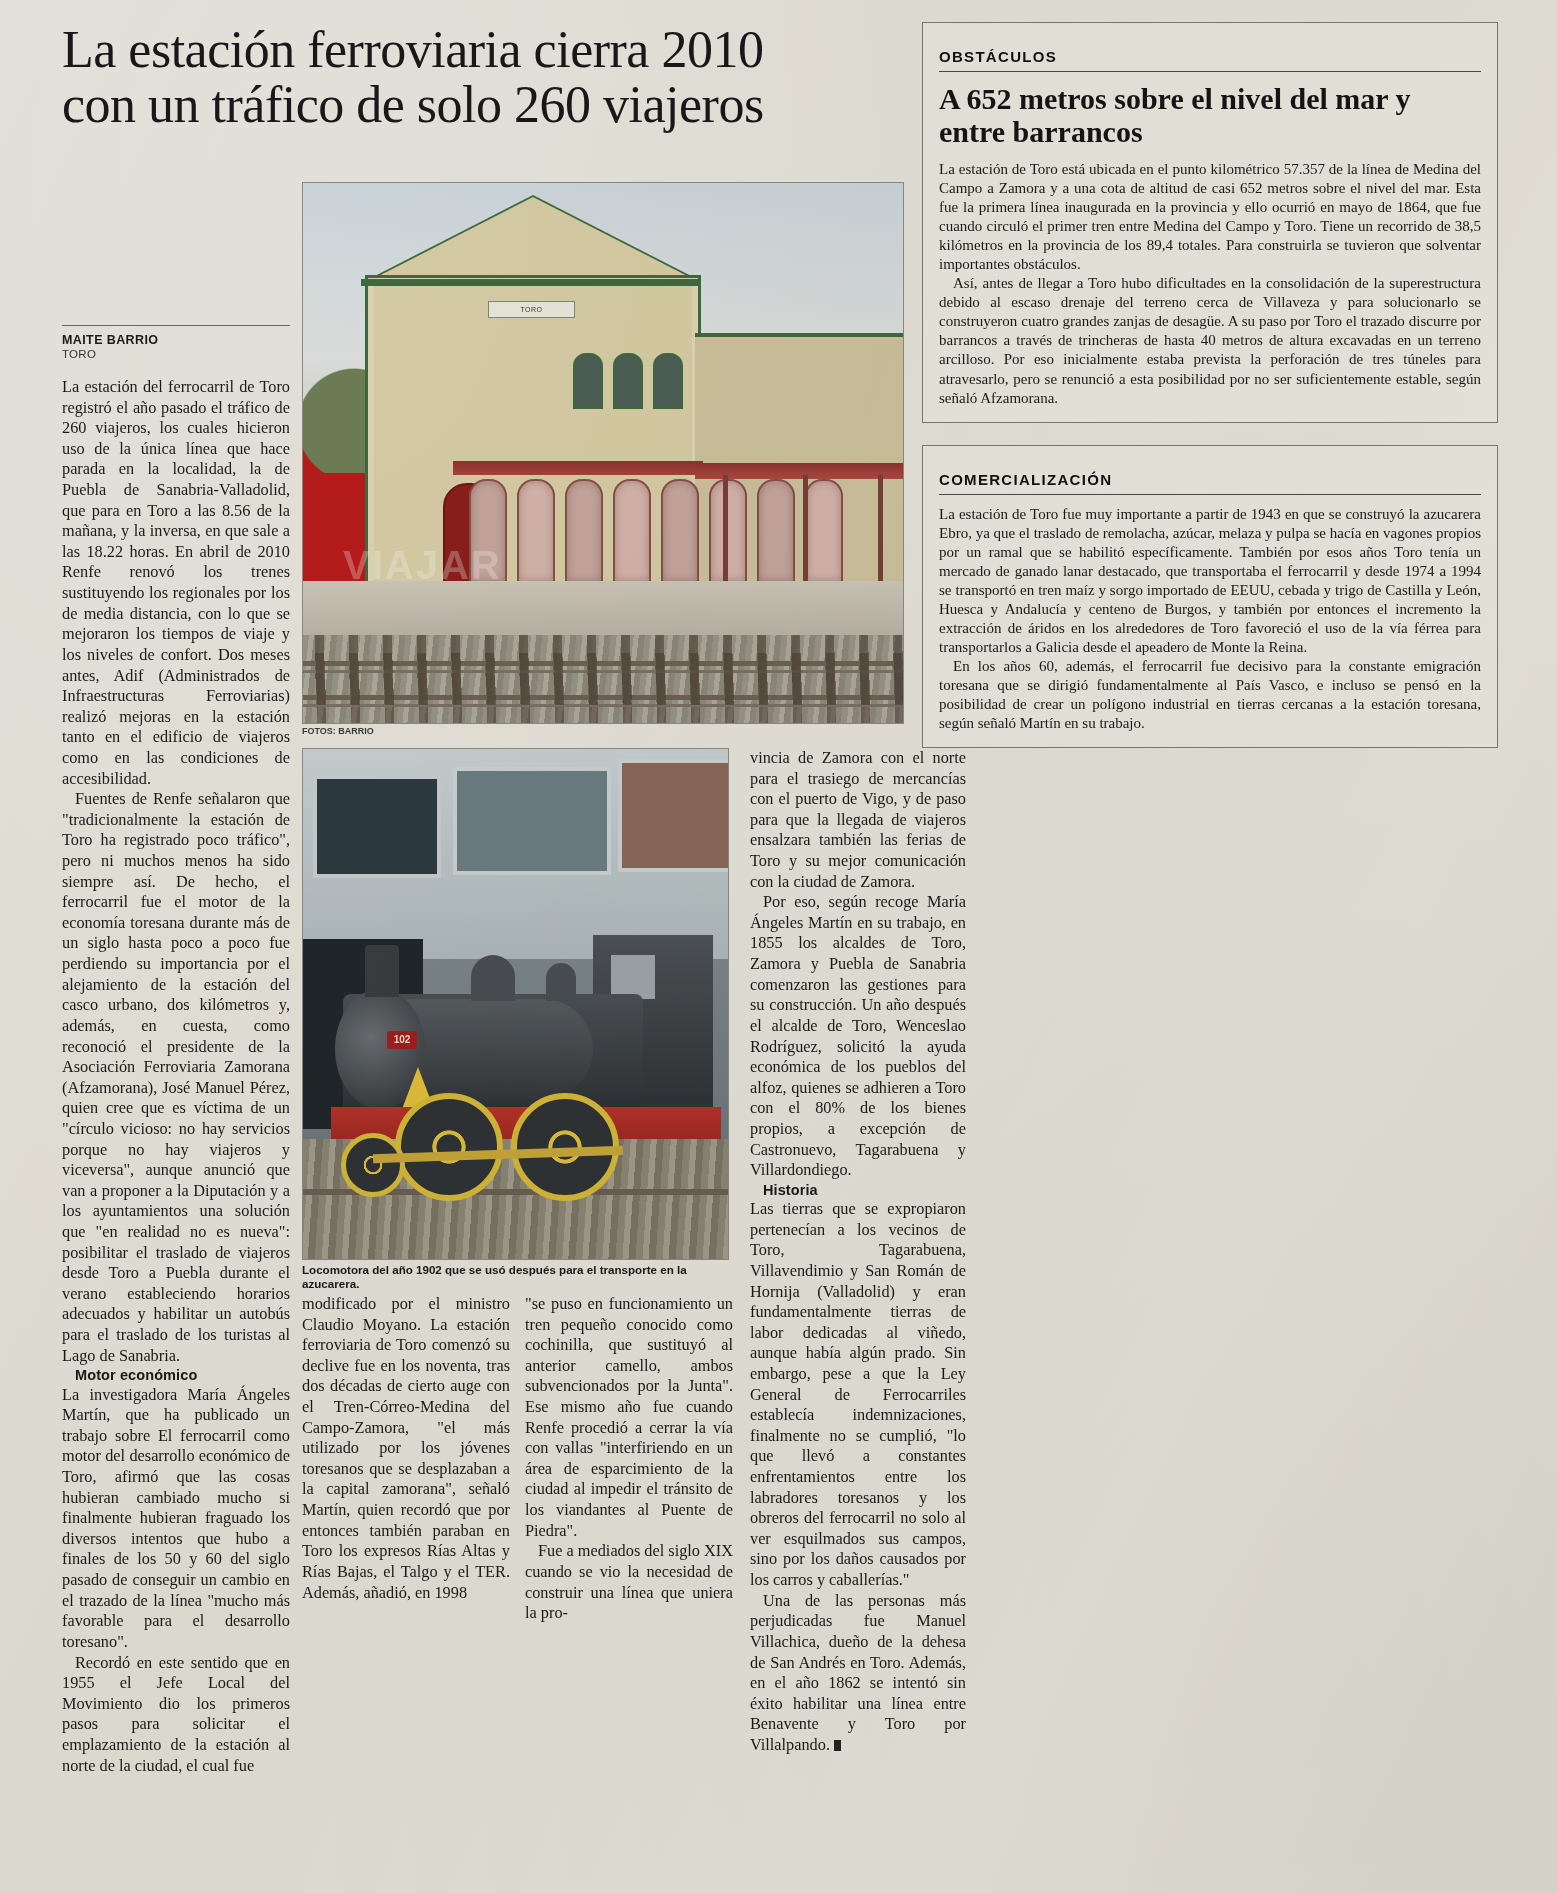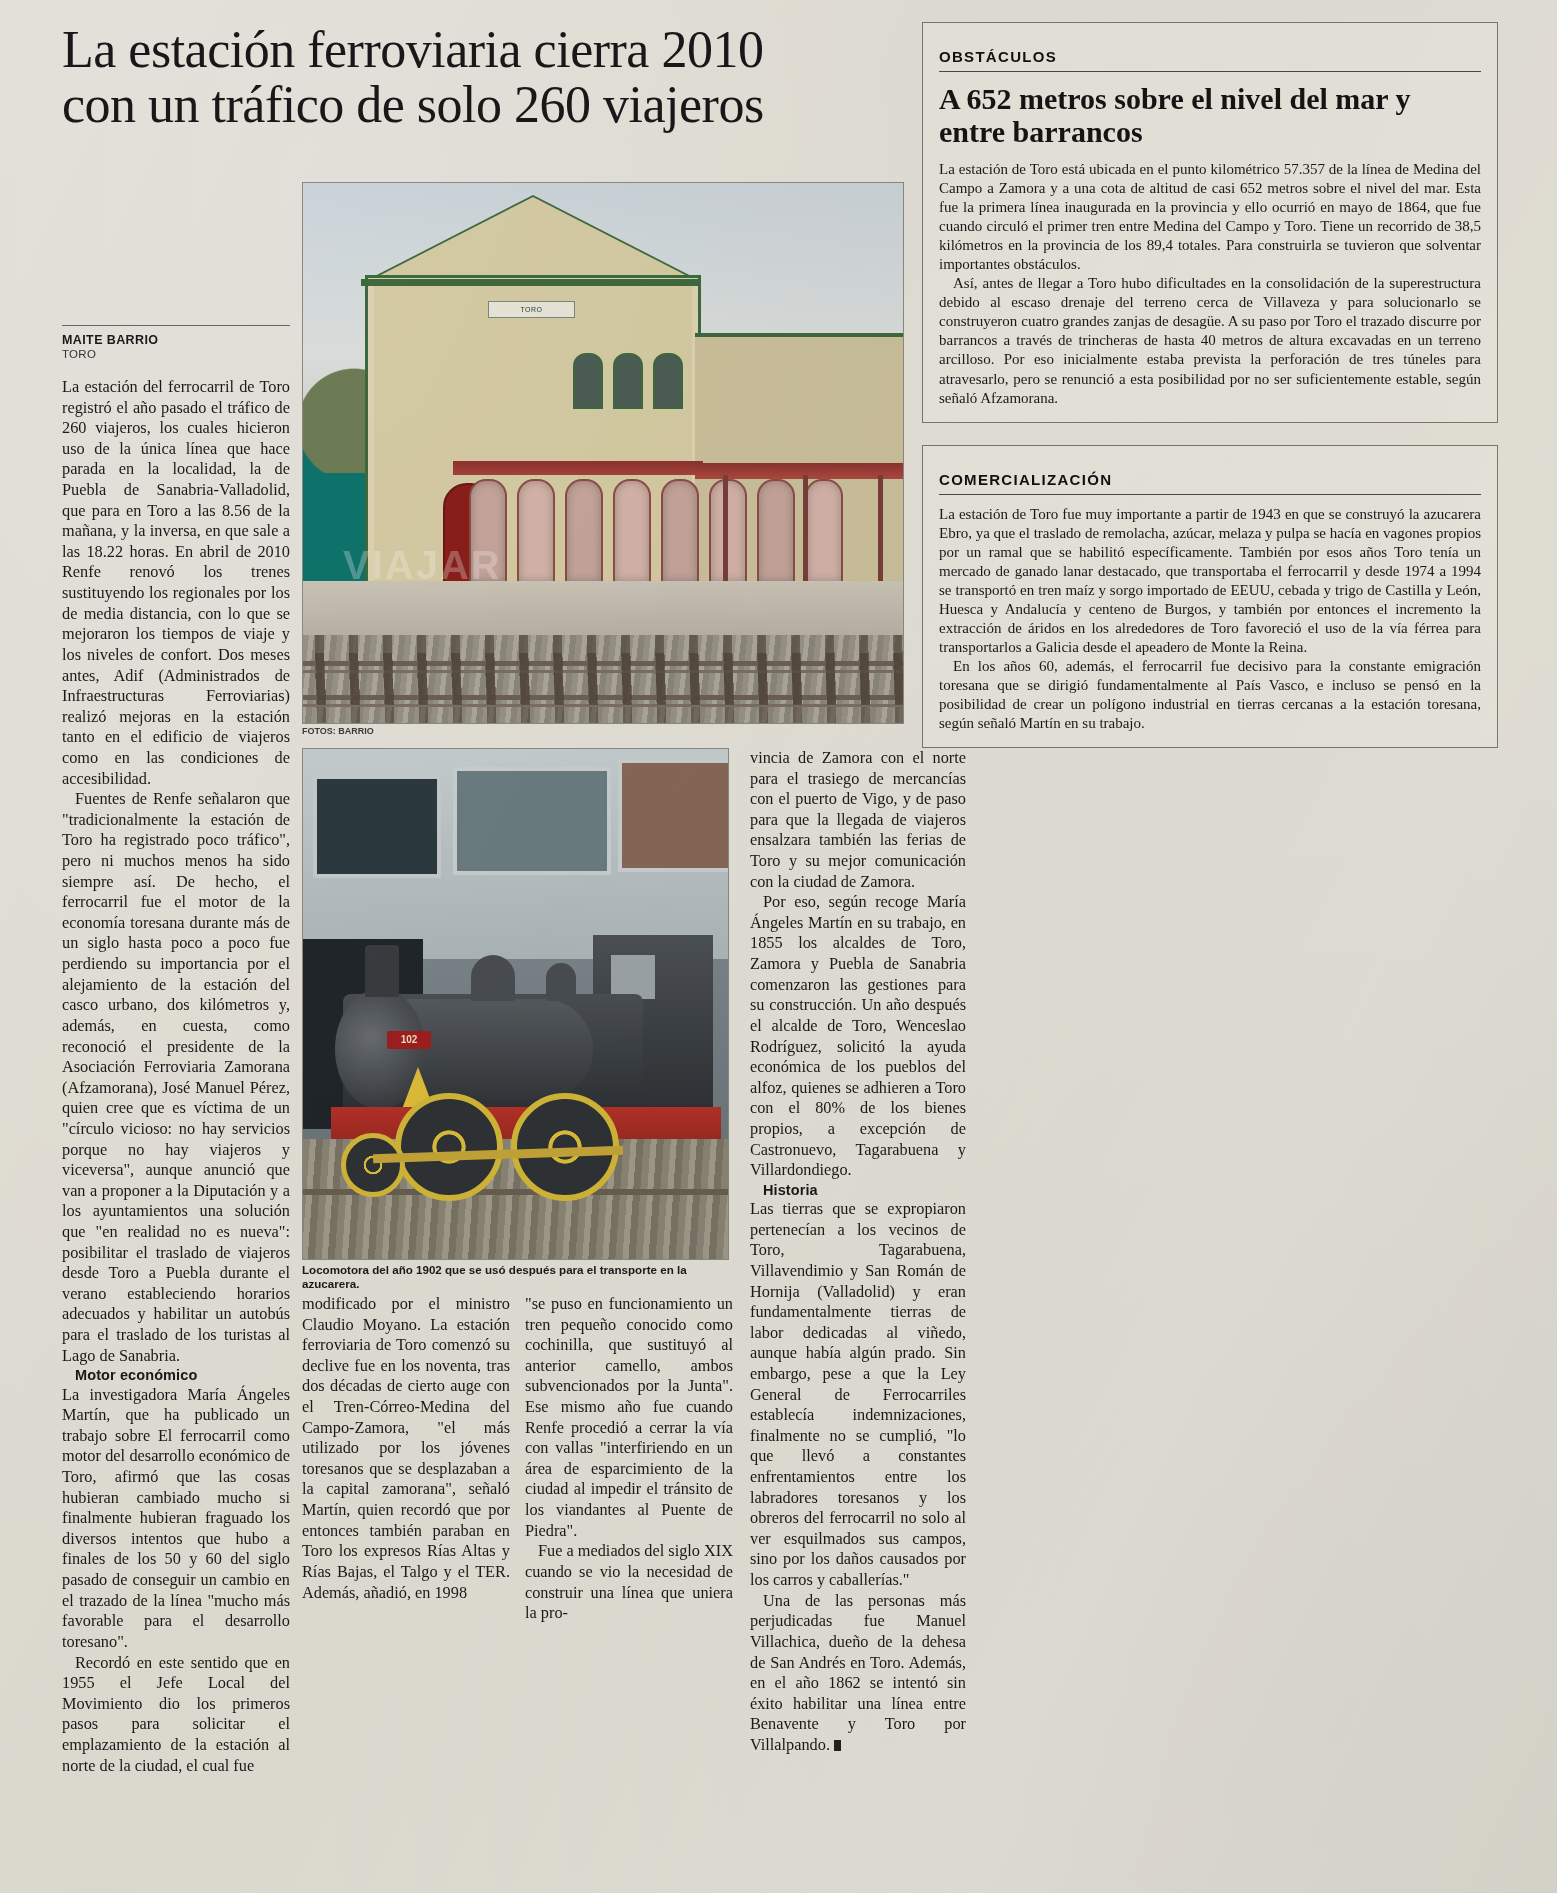--- a/index.html
+++ b/index.html
@@ -250,21 +250,21 @@
   .endmark {
     display: inline-block;
     width: 7px;
     height: 11px;
     background: #222;
     margin-left: 4px;
     vertical-align: -1px;
   }
 
   
-  .p1 { position:absolute; inset:0; background:#0f766e; }
+  .p1 { position:absolute; inset:0; background:#b91c1c; }
   .p1 .sky { position:absolute; left:0; top:0; right:0; height:250px;
     background: linear-gradient(#cfd8e0, #dfe3e2 70%, #d6d5cd); }
   .p1 .trees { position:absolute; left:0; top:170px; width:170px; height:120px;
     background: radial-gradient(circle at 30% 60%, #6f7f57 0 40%, rgba(0,0,0,0) 41%),
                 radial-gradient(circle at 70% 50%, #7d8a60 0 38%, rgba(0,0,0,0) 39%),
                 radial-gradient(circle at 50% 80%, #5e6c49 0 45%, rgba(0,0,0,0) 46%); }
   .p1 .silo { position:absolute; right:0; top:150px; width:120px; height:200px;
     background: linear-gradient(90deg,#b9b8ae,#cfcec4 40%, #a9a89e); }
   .p1 .silo:after{content:"";position:absolute;left:0;top:0;right:0;height:100%;
     background: repeating-linear-gradient(90deg, rgba(0,0,0,.08) 0 4px, rgba(255,255,255,.10) 4px 9px);}
@@ -381,21 +381,21 @@
     background:#4a4f54; border-radius:15px 15px 0 0;
   }
   .p2 .cab {
     position:absolute; left:290px; top:186px; width:120px; height:180px;
     background: linear-gradient(#4e5358, #2e3236);
   }
   .p2 .cabwin {
     position:absolute; left:308px; top:206px; width:44px; height:44px; background:#9fa8ad;
   }
   .p2 .numplate {
-    position:absolute; left:84px; top:282px; width:44px; height:18px; background:#a11f1f;
+    position:absolute; left:84px; top:282px; width:30px; height:18px; background:#a11f1f;
     color:#f2e3c6; font-family:"Liberation Sans",sans-serif; font-size:10px; font-weight:bold;
     text-align:center; line-height:18px; border-radius:2px;
   }
   .p2 .yellow {
     position:absolute; left:96px; top:318px; width:38px; height:50px; background:#e4c23a;
     clip-path: polygon(50% 0,100% 100%,0 100%);
   }
   .p2 .redframe {
     position:absolute; left:28px; top:358px; width:390px; height:58px;
     background: linear-gradient(#b83229,#8d241d);

